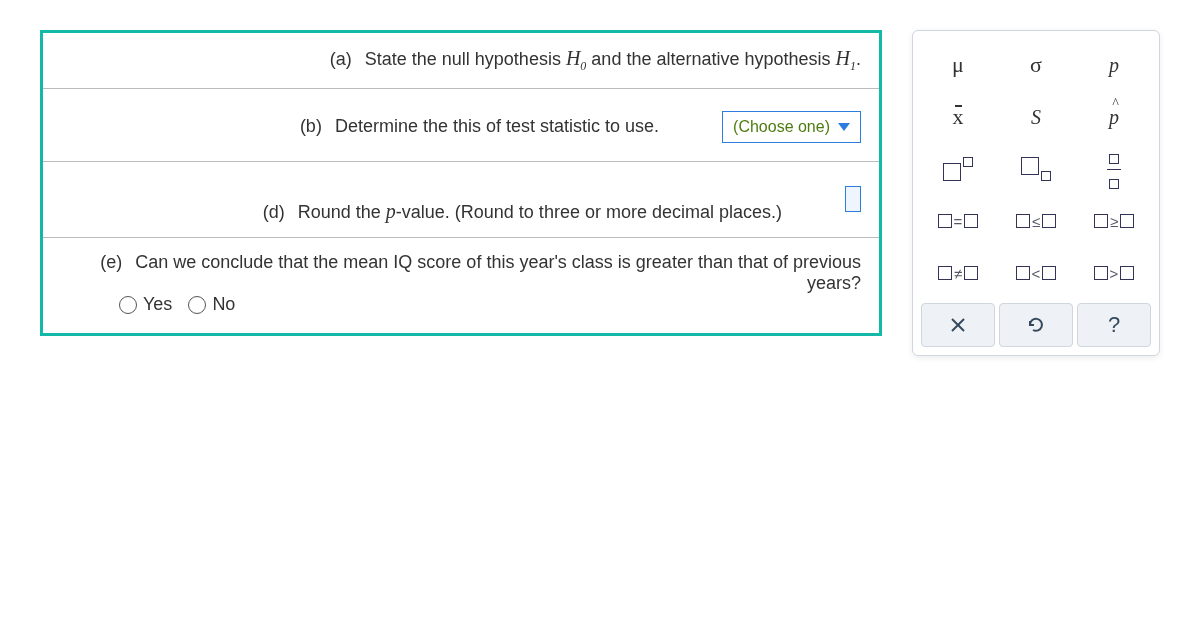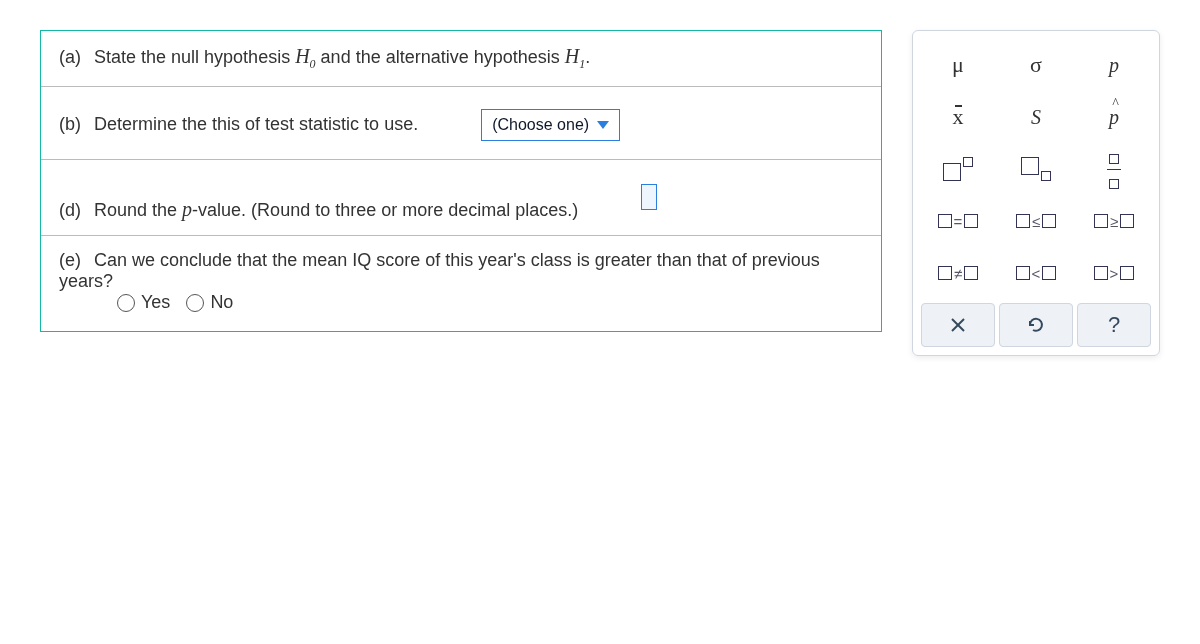--- a/index.html
+++ b/index.html
@@ -11,21 +11,22 @@
     color: #333;
   }
   .container {
     display: flex;
     padding: 30px 40px;
     gap: 30px;
     align-items: flex-start;
   }
   .main-panel {
     flex: 1;
-    border: 1px solid #14b8a6;
+    border: 3px solid #14b8a6;
+    text-align: right;
   }
   .section {
     border-bottom: 1px solid #bbb;
     padding: 14px 18px;
   }
   .section:last-child { border-bottom: none; }
   .letter { margin-right: 8px; }
   .italic { font-style: italic; font-family: 'Times New Roman', serif; font-size: 20px;}
   .sub { font-size: 12px; vertical-align: sub; font-family: 'Times New Roman', serif;}
   .hyp-row {
@@ -46,21 +47,21 @@
     display: inline-block;
     width: 14px;
     height: 24px;
     border: 1px solid #2b7de0;
     background: #eef5fd;
     margin: 10px 0 6px 58px;
   }
   .choose-select {
     border: 1px solid #2b7de0;
     padding: 6px 10px;
-    color: #0f172a;
+    color: #4d7c0f;
     font-size: 16px;
     display: inline-flex;
     align-items: center;
     gap: 8px;
     margin: 8px 0 4px 58px;
     cursor: pointer;
     background: #fff;
   }
   .triangle-down {
     width: 0; height: 0;

